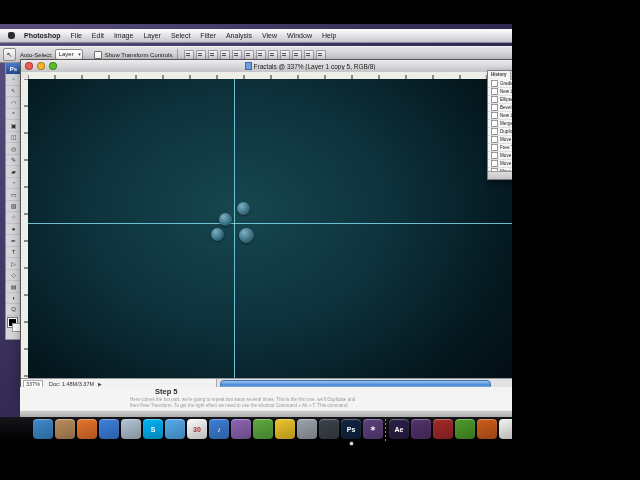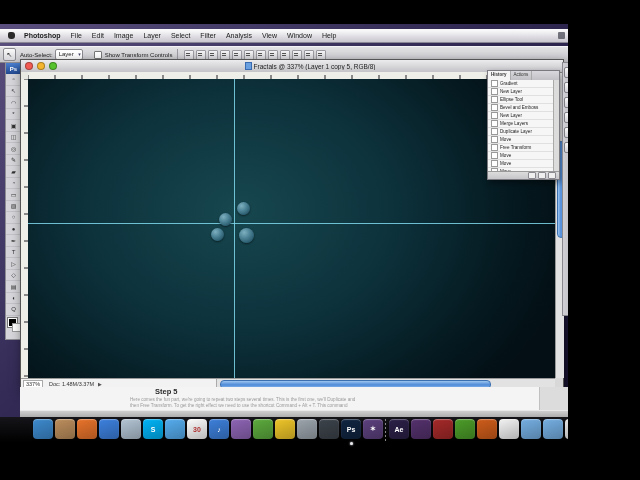--- a/index.html
+++ b/index.html
@@ -1,16 +1,16 @@
 <!DOCTYPE html>
 <html><head>
 <meta charset="utf-8">
 <style>
   html,body{margin:0;padding:0;background:#000;}
-  #stage{position:relative;width:568px;height:480px;background:#c4b5fd;overflow:hidden;
+  #stage{position:relative;width:512px;height:480px;background:#c4b5fd;overflow:hidden;
          font-family:"Liberation Sans",sans-serif;-webkit-font-smoothing:antialiased;}
   .abs{position:absolute;}
   
   #desktop{left:0;top:24px;width:640px;height:429px;
            background:linear-gradient(140deg,#5a4f7e 0%,#332a55 40%,#1b1536 80%,#120d28 100%);}
   
   #menubar{left:0;top:5px;width:640px;height:13px;background:linear-gradient(#fefefe,#c9c6cf);
            border-bottom:1px solid #8a8794;display:flex;align-items:center;font-size:7px;color:#1a1a1a;}
   .menu-item{padding:0 5px;white-space:nowrap;}
   .menu-item.first{font-weight:bold;}

